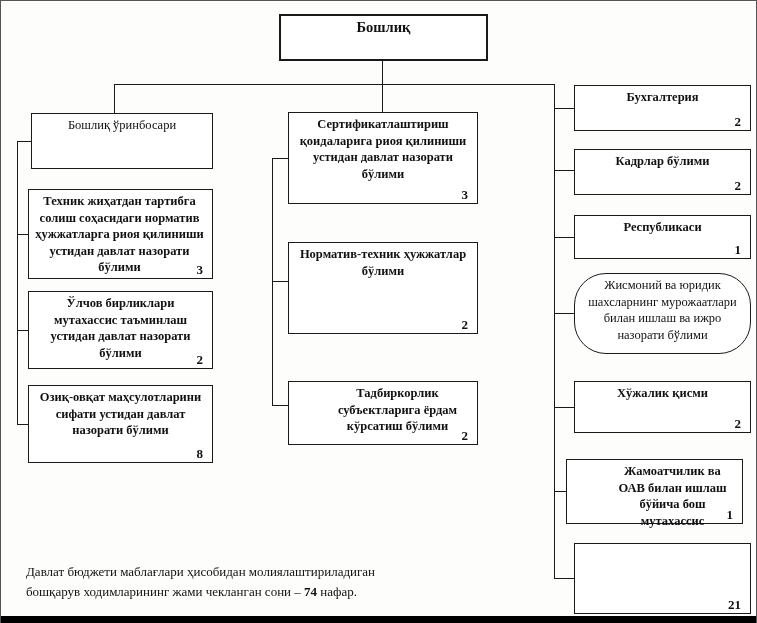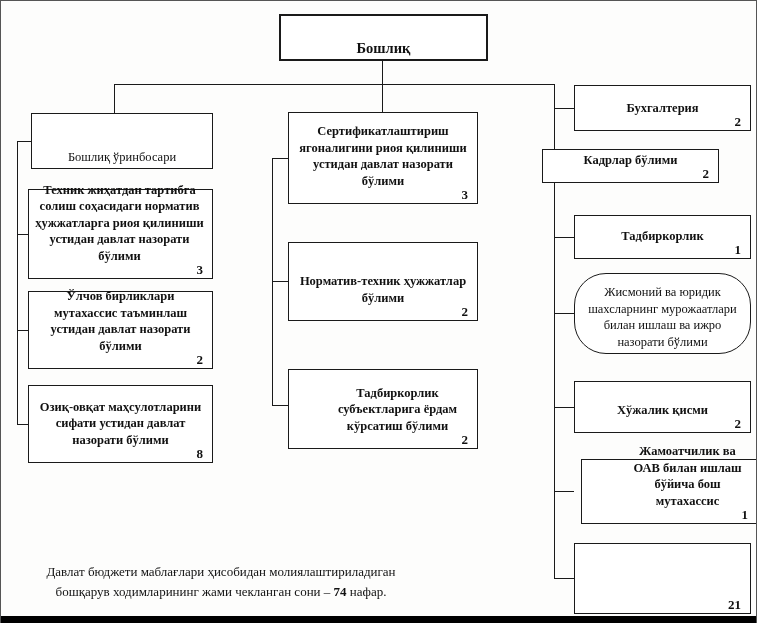--- a/index.html
+++ b/index.html
@@ -5,46 +5,46 @@
   html,body { margin:0; padding:0; background:#e8e8e8; }
   #canvas {
     position:relative; width:757px; height:623px; margin:0 auto;
     background:#fdfdfc; overflow:hidden; box-sizing:border-box;
     border:1px solid #555; border-bottom:none;
     font-family:"Liberation Serif","DejaVu Serif",serif; color:#111;
   }
   .box {
     position:absolute; box-sizing:border-box; background:#fff;
     border:1px solid #1a1a1a; text-align:center;
-    display:flex; flex-direction:column; justify-content:flex-end; align-items:center;
+    display:flex; flex-direction:column; justify-content:flex-start; align-items:center;
     font-size:12.5px; line-height:16.5px; padding:3px 8px;
   }
   .box.hascount { padding-bottom:14px;font-weight:bold; }
   .num {
     position:absolute; right:9px; bottom:1px;
     font-size:13px; line-height:14px;
   }
   .line { position:absolute; background:#1a1a1a; }
   .h { height:1px; } .v { width:1px; }
 
   
   #box-chief  { left:278px; top:13px;  width:209px; height:47px; border-width:2px; font-weight:bold; font-size:14.5px; }
   #box-deputy { left:30px;  top:112px; width:182px; height:56px; }
   #box-left1  { left:27px;  top:188px; width:185px; height:90px;padding-left:6px; }
   #box-left2  { left:27px;  top:290px; width:185px; height:78px; }
   #box-left3  { left:27px;  top:384px; width:185px; height:78px; }
   #box-mid1   { left:287px; top:111px; width:190px; height:92px; }
-  #box-mid2   { left:287px; top:241px; width:190px; height:79px; }
-  #box-mid3   { left:287px; top:368px; width:190px; height:80px;padding-left:37px; }
+  #box-mid2   { left:287px; top:241px; width:190px; height:92px; }
+  #box-mid3   { left:287px; top:380px; width:190px; height:64px;padding-left:37px; }
   #box-right1 { left:573px; top:84px;  width:177px; height:46px; }
-  #box-right2 { left:541px; top:148px; width:177px; height:34px; }
+  #box-right2 { left:573px; top:148px; width:177px; height:46px; }
   #box-right3 { left:573px; top:214px; width:177px; height:44px; }
   #box-right4 { left:573px; top:272px; width:177px; height:81px;border-radius:32px; }
   #box-right5 { left:573px; top:380px; width:177px; height:52px; }
-  #box-right6 { left:580px; top:458px; width:177px; height:65px;padding-left:44px; }
+  #box-right6 { left:565px; top:458px; width:177px; height:65px;padding-left:44px; }
   #box-right7 { left:573px; top:542px; width:177px; height:71px; }
 
   
   #ln-chief-drop   { left:381px; top:60px;  height:51px; }
   #ln-bus          { left:113px; top:83px;  width:441px; }
   #ln-bus-left     { left:113px; top:83px;  height:29px; }
   #ln-right-trunk  { left:553px; top:83px;  height:494px; }
   #ln-rstub1 { left:553px; top:107px; width:20px; }
   #ln-rstub2 { left:553px; top:169px; width:20px; }
   #ln-rstub3 { left:553px; top:236px; width:20px; }
@@ -57,21 +57,21 @@
   #ln-lstub1 { left:16px; top:233px; width:11px; }
   #ln-lstub2 { left:16px; top:329px; width:11px; }
   #ln-lstub3 { left:16px; top:423px; width:11px; }
   #ln-mid-trunk    { left:271px; top:157px; height:247px; }
   #ln-mstub1 { left:271px; top:157px; width:16px; }
   #ln-mstub2 { left:271px; top:280px; width:16px; }
   #ln-mstub3 { left:271px; top:404px; width:16px; }
 
   #footnote {
     position:absolute; left:25px; top:561px; width:390px;
-    font-size:13px; line-height:20px; text-align:center;
+    font-size:13px; line-height:20px; text-align:left;
   }
   #footnote b { font-weight:bold; }
   #bottom-bar { position:absolute; left:0; top:615px; width:757px; height:7px; background:#000; }
 </style>
 </head>
 <body>
 
 <div id="canvas">
 
   <div class="line v" id="ln-chief-drop"></div>
@@ -112,21 +112,21 @@
     <span>Ўлчов бирликлари мутахассис таъминлаш устидан давлат назорати бўлими</span>
     <span class="num">2</span>
   </div>
 
   <div class="box hascount" id="box-left3">
     <span>Озиқ-овқат маҳсулотларини сифати устидан давлат назорати бўлими</span>
     <span class="num">8</span>
   </div>
 
   <div class="box hascount" id="box-mid1">
-    <span>Сертификатлаштириш ягоналигини риоя қилиниши устидан давлат назорати бўлими</span>
+    <span>Сертификатлаштириш қоидаларига риоя қилиниши устидан давлат назорати бўлими</span>
     <span class="num">3</span>
   </div>
 
   <div class="box hascount" id="box-mid2">
     <span>Норматив-техник ҳужжатлар бўлими</span>
     <span class="num">2</span>
   </div>
 
   <div class="box hascount" id="box-mid3">
     <span>Тадбиркорлик субъектларига ёрдам кўрсатиш бўлими</span>
@@ -137,21 +137,21 @@
     <span>Бухгалтерия</span>
     <span class="num">2</span>
   </div>
 
   <div class="box hascount" id="box-right2">
     <span>Кадрлар бўлими</span>
     <span class="num">2</span>
   </div>
 
   <div class="box hascount" id="box-right3">
-    <span>Тадбиркорлик</span>
+    <span>Республикаси</span>
     <span class="num">1</span>
   </div>
 
   <div class="box" id="box-right4">
     <span>Жисмоний ва юридик шахсларнинг мурожаатлари билан ишлаш ва ижро назорати бўлими</span>
   </div>
 
   <div class="box hascount" id="box-right5">
     <span>Хўжалик қисми</span>
     <span class="num">2</span>

